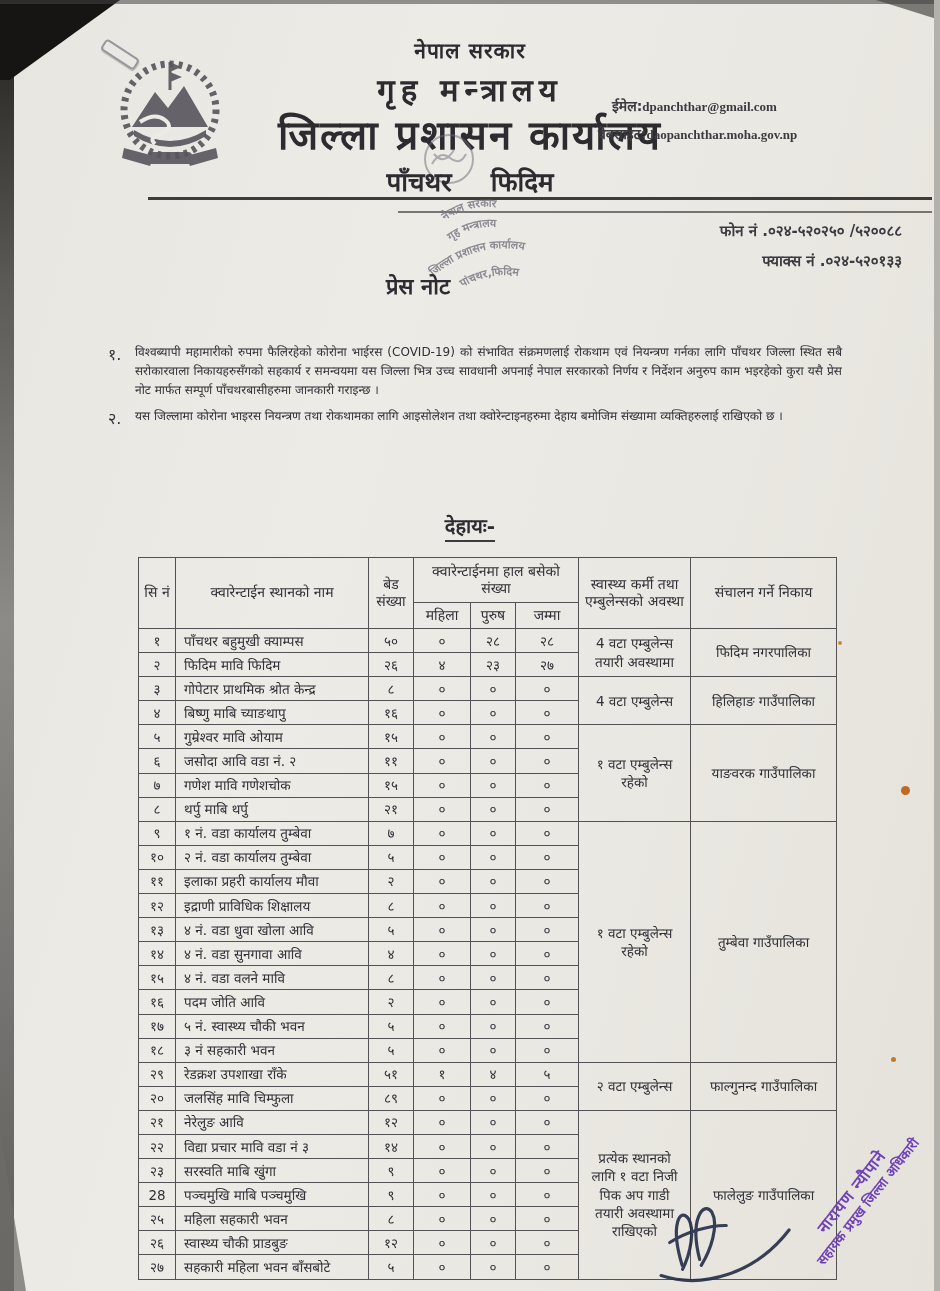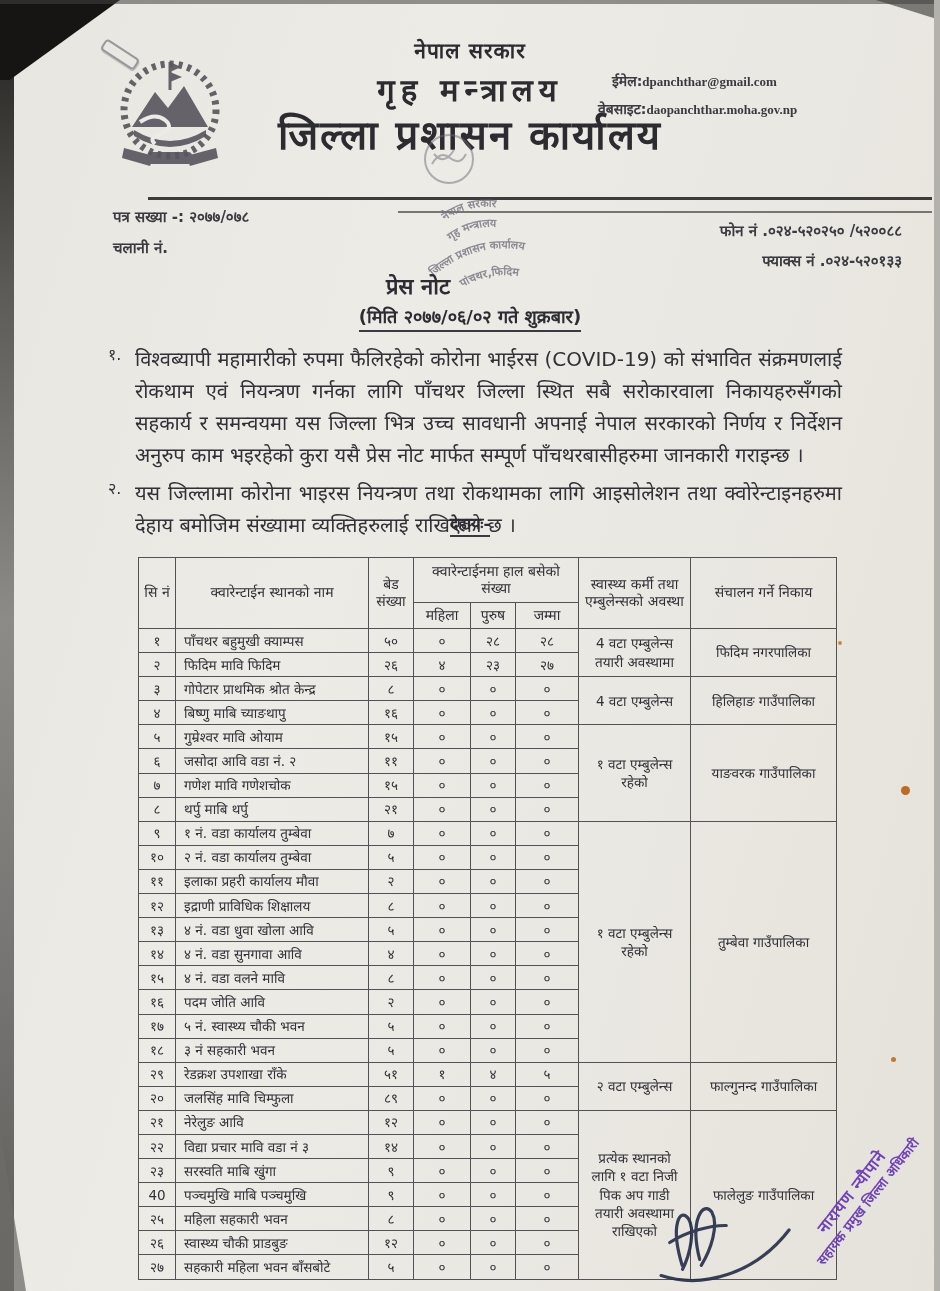--- a/index.html
+++ b/index.html
@@ -28,21 +28,21 @@
   .rust1{left:901px;top:786px;width:9px;height:9px;background:#bf6a22;}
   .rust2{left:891px;top:1057px;width:5px;height:5px;background:#c07a30;}
   .rust3{left:838px;top:641px;width:4px;height:4px;background:#c98a3a;}
   
   .emblem{position:absolute;left:110px;top:52px;}
   .hdr{position:absolute;left:0;width:940px;text-align:center;color:#2b2b30;}
   .hdr-gov{top:36px;font-size:21px;font-weight:bold;letter-spacing:1px;}
   .hdr-min{top:68px;font-size:31px;font-weight:bold;letter-spacing:6px;}
   .hdr-office{top:106px;font-size:40px;font-weight:bold;letter-spacing:2px;}
   .hdr-loc{top:163px;font-size:26px;font-weight:bold;word-spacing:30px;}
-  .contact{position:absolute;left:612px;top:71px;font-size:13px;color:#3a3a40;}
+  .contact{position:absolute;left:612px;top:96px;font-size:13px;color:#3a3a40;}
   .contact .line{margin-bottom:9px;white-space:nowrap;}
   .contact .line2{margin-left:-14px;text-align:right;}
   .contact .dev{font-weight:bold;font-size:14px;}
   .contact .lat{font-weight:bold;font-family:"Liberation Serif","DejaVu Serif",serif;}
   .seal-mini{position:absolute;left:420px;top:130px;opacity:.5;}
   .rule1{position:absolute;left:148px;top:197px;width:784px;height:3px;background:#3e3c3a;}
   .rule2{position:absolute;left:398px;top:211px;width:534px;height:2px;background:#5a5856;opacity:.8;}
   
   .meta-left{position:absolute;left:113px;top:206px;font-size:15px;font-weight:bold;color:#3a3a40;}
   .meta-left div{margin-bottom:11px;}
@@ -53,23 +53,23 @@
   
   .title{position:absolute;left:0;width:836px;top:270px;text-align:center;
     font-size:22px;font-weight:bold;color:#2c2c32;}
   .subtitle-wrap{position:absolute;left:0;width:940px;top:304px;text-align:center;}
   .subtitle{display:inline-block;font-size:18px;font-weight:bold;color:#2c2c32;
     border-bottom:2px solid #3a3a40;padding-bottom:2px;}
   
   .paras{position:absolute;left:108px;top:343px;width:734px;}
   .para{display:flex;margin-bottom:6px;}
   .para .num{width:27px;flex:none;font-size:16px;font-weight:500;}
-  .para .txt{flex:1;font-size:20px;line-height:1.6;text-align:justify;color:#303036;}
+  .para .txt{flex:1;font-size:12px;line-height:1.6;text-align:justify;color:#303036;}
   .caption-wrap{position:absolute;left:0;width:940px;top:512px;text-align:center;}
-  .caption{display:inline-block;font-size:16px;font-weight:bold;
+  .caption{display:inline-block;font-size:20px;font-weight:bold;
     border-bottom:2px solid #3a3a40;padding-bottom:1px;color:#2c2c32;}
   
   table.qt{position:absolute;left:138px;top:557px;width:698px;border-collapse:collapse;
     table-layout:fixed;color:#303036;}
   table.qt th,table.qt td{border:1px solid #535153;padding:0 3px;overflow:hidden;}
   table.qt thead th{font-size:14px;font-weight:500;line-height:1.25;text-align:center;vertical-align:middle;}
   table.qt thead tr.h1 th{height:44px;}
   table.qt thead tr.h2 th{height:25px;}
   table.qt tbody td{height:23.1px;font-size:13.5px;vertical-align:middle;text-align:center;}
   table.qt tbody td.c-name{text-align:left;padding-left:8px;white-space:nowrap;}
@@ -114,37 +114,34 @@
     <path d="M30,70 Q45,60 55,68 Q65,76 50,82 Q38,86 45,92" fill="none" stroke="#edebe6" stroke-width="4"></path>
   </svg>
 
   <div class="hdr hdr-gov">नेपाल सरकार</div>
   <div class="hdr hdr-min">गृह मन्त्रालय</div>
   <div class="hdr hdr-office">जिल्ला प्रशासन कार्यालय</div>
   <svg class="seal-mini" width="58" height="58" viewBox="0 0 58 58">
     <circle cx="29" cy="29" r="24" fill="none" stroke="#6d6b75" stroke-width="2"></circle>
     <path d="M12,34 Q20,20 30,28 Q40,36 46,24 M14,24 Q24,36 34,20" fill="none" stroke="#6d6b75" stroke-width="2"></path>
   </svg>
+  <div class="hdr hdr-loc">पाँचथर फिदिम</div>
 
   <div class="contact">
     <div class="line">
       <span class="dev">ईमेल:</span><span class="lat">dpanchthar@gmail.com</span>
     </div>
     <div class="line line2">
       <span class="dev">वेबसाइट:</span><span class="lat">daopanchthar.moha.gov.np</span>
     </div>
   </div>
 
   <div class="rule1"></div>
   <div class="rule2"></div>
 
-  <div class="meta-left">
-    <div>पत्र सख्या -: २०७७/०७८</div>
-    <div>चलानी नं.</div>
-  </div>
   <div class="meta-right">
     <div>फोन नं .०२४-५२०२५० /५२००८८</div>
     <div>फ्याक्स नं .०२४-५२०१३३</div>
   </div>
 
   <svg class="round-stamp" width="180" height="120" viewBox="0 0 180 120">
     <defs>
       <path id="arc1" d="M48,40 Q90,16 132,44"></path>
       <path id="arc2" d="M52,60 Q90,38 128,62"></path>
       <path id="arc3" d="M30,90 Q90,54 152,92"></path>
@@ -152,23 +149,20 @@
     </defs>
     <g fill="#7b7984" font-size="11" font-weight="bold" transform="rotate(-12 90 62)">
       <text><textPath href="#arc1" startOffset="12%">नेपाल सरकार</textPath></text>
       <text><textPath href="#arc2" startOffset="10%">गृह मन्त्रालय</textPath></text>
       <text><textPath href="#arc3" startOffset="4%">जिल्ला प्रशासन कार्यालय</textPath></text>
       <text><textPath href="#arc4" startOffset="12%">पांचथर,फिदिम</textPath></text>
     </g>
   </svg>
 
   <div class="title">प्रेस नोट</div>
-  <div class="subtitle-wrap">
-    <span class="subtitle">(मिति २०७७/०६/०२ गते शुक्रबार)</span>
-  </div>
 
   <div class="paras">
     <div class="para">
       <span class="num">१.</span>
       <span class="txt">विश्वब्यापी महामारीको रुपमा फैलिरहेको कोरोना भाईरस (COVID-19) को संभावित संक्रमणलाई रोकथाम एवं नियन्त्रण गर्नका लागि पाँचथर जिल्ला स्थित सबै सरोकारवाला निकायहरुसँगको सहकार्य र समन्वयमा यस जिल्ला भित्र उच्च सावधानी अपनाई नेपाल सरकारको निर्णय र निर्देशन अनुरुप काम भइरहेको कुरा यसै प्रेस नोट मार्फत सम्पूर्ण पाँचथरबासीहरुमा जानकारी गराइन्छ ।</span>
     </div>
     <div class="para">
       <span class="num">२.</span>
       <span class="txt">यस जिल्लामा कोरोना भाइरस नियन्त्रण तथा रोकथामका लागि आइसोलेशन तथा क्वोरेन्टाइनहरुमा देहाय बमोजिम संख्यामा व्यक्तिहरुलाई राखिएको छ ।</span>
     </div>
@@ -395,21 +389,21 @@
         </tr>
         <tr>
           <td class="c-sn">२३</td>
           <td class="c-name">सरस्वति माबि खुंगा</td>
           <td class="c-beds">९</td>
           <td class="c-female">०</td>
           <td class="c-male">०</td>
           <td class="c-total">०</td>
         </tr>
         <tr>
-          <td class="c-sn">40</td>
+          <td class="c-sn">28</td>
           <td class="c-name">पञ्चमुखि माबि पञ्चमुखि</td>
           <td class="c-beds">९</td>
           <td class="c-female">०</td>
           <td class="c-male">०</td>
           <td class="c-total">०</td>
         </tr>
         <tr>
           <td class="c-sn">२५</td>
           <td class="c-name">महिला सहकारी भवन</td>
           <td class="c-beds">८</td>

